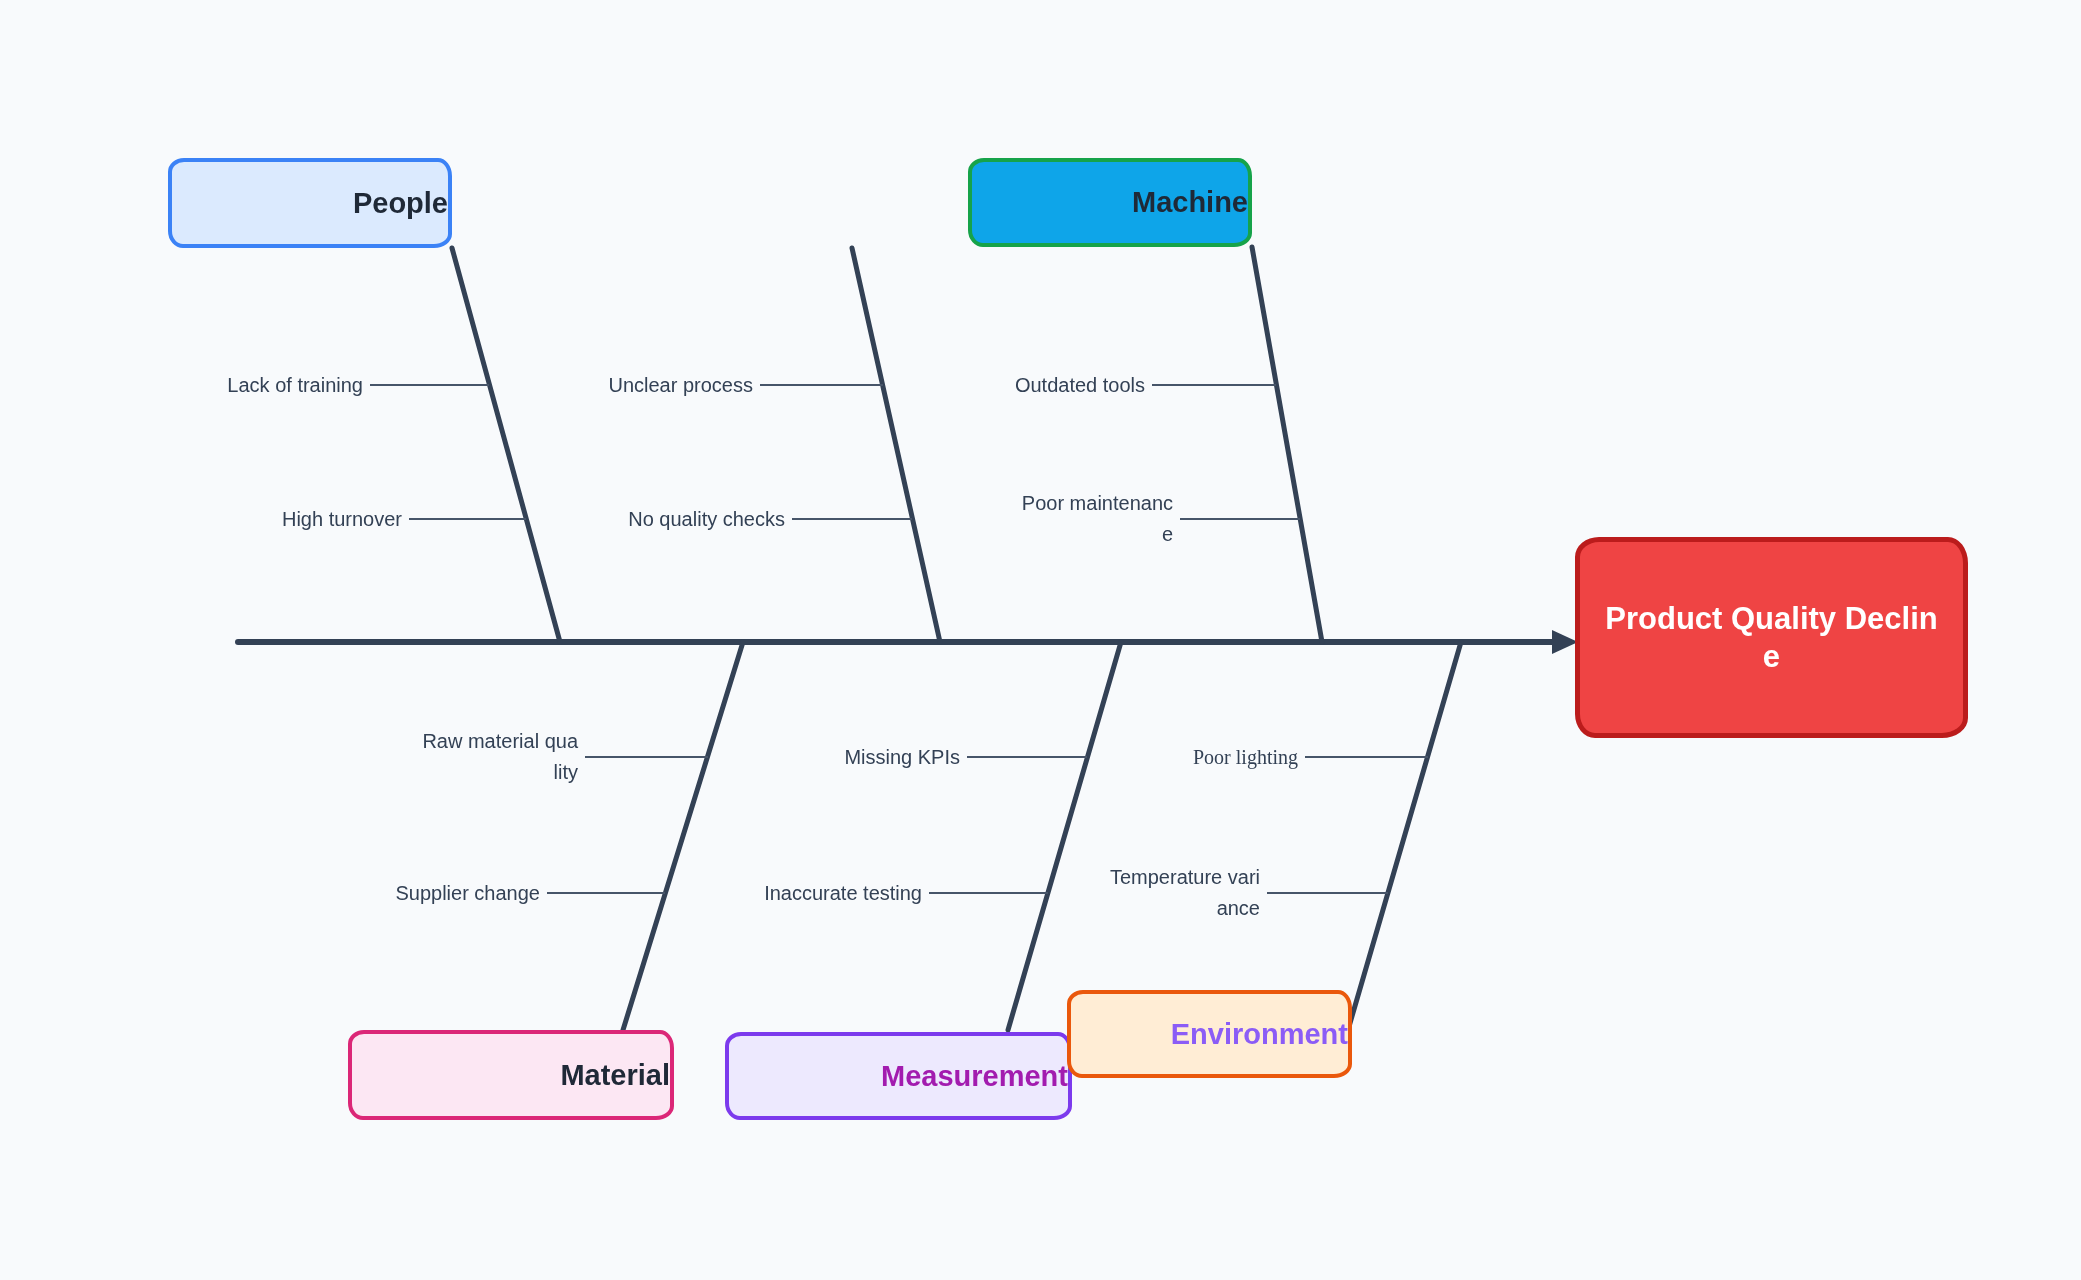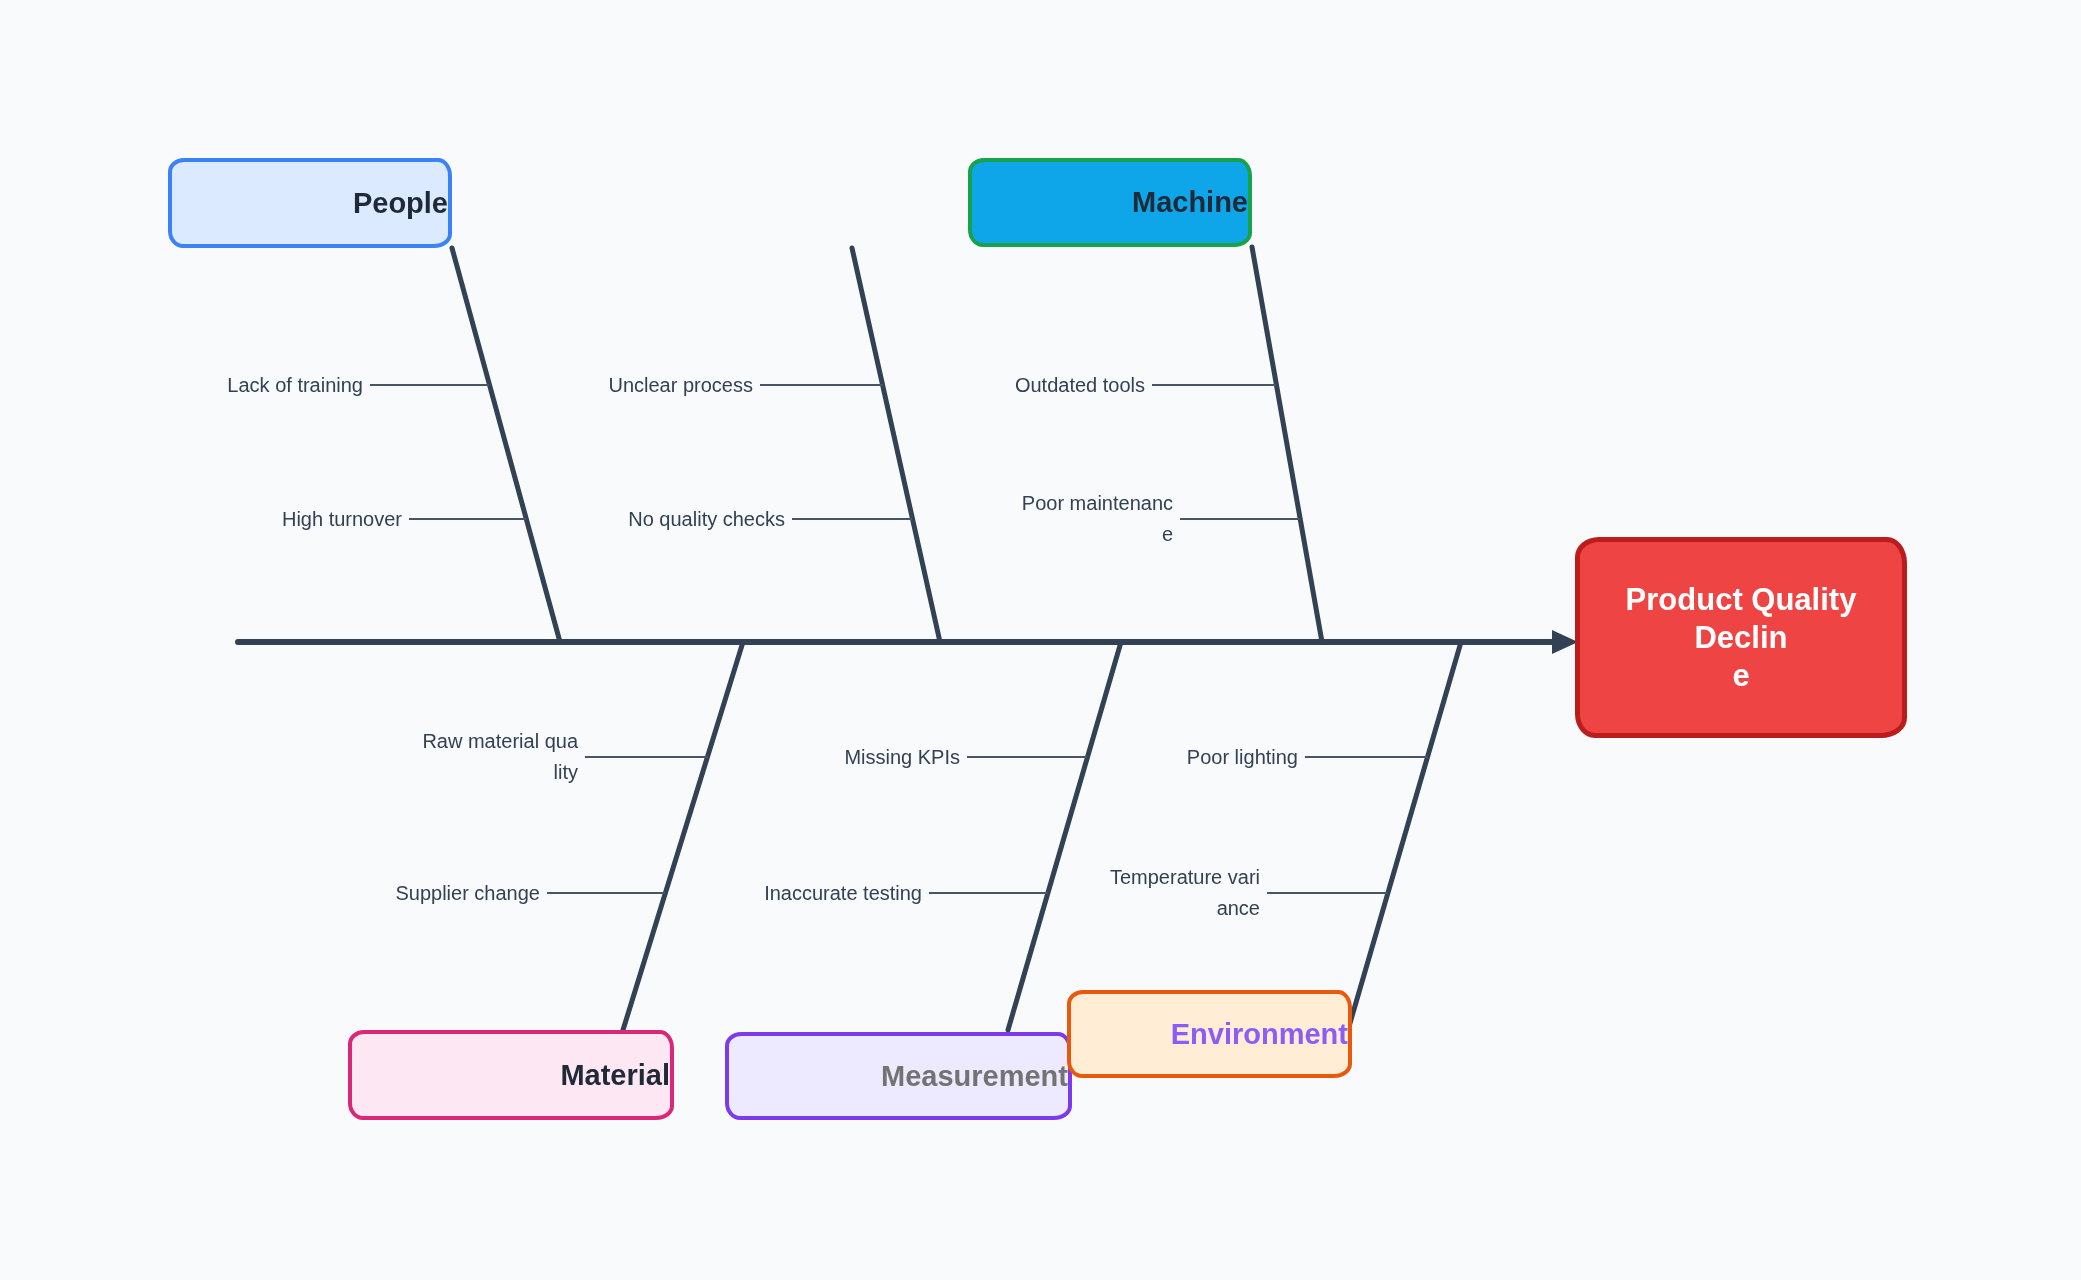--- a/index.html
+++ b/index.html
@@ -100,28 +100,28 @@
   <div class="cat-box" style="left: 168px; top: 158px; width: 284px; height: 90px; background-color: rgb(219, 234, 254); border-color: rgb(59, 130, 246); color: rgb(31, 41, 55);">
     <span>People</span>
   </div>
   <div class="cat-box" style="left: 968px; top: 158px; width: 284px; height: 89px; background-color: #0ea5e9; border-color: rgb(22, 163, 74); color: rgb(31, 41, 55);">
     <span>Machine</span>
   </div>
 
   <div class="cat-box" style="left: 348px; top: 1030px; width: 326px; height: 90px; background-color: rgb(252, 231, 243); border-color: rgb(219, 39, 119); color: rgb(31, 41, 55);">
     <span>Material</span>
   </div>
-  <div class="cat-box" style="left: 725px; top: 1032px; width: 347px; height: 88px; background-color: rgb(237, 233, 254); border-color: rgb(124, 58, 237); color: #737373;">
+  <div class="cat-box" style="left: 725px; top: 1032px; width: 347px; height: 88px; background-color: rgb(237, 233, 254); border-color: rgb(124, 58, 237); color: #a21caf;">
     <span>Measurement</span>
   </div>
   <div class="cat-box" style="left: 1067px; top: 990px; width: 285px; height: 88px; background-color: rgb(255, 237, 213); border-color: rgb(234, 88, 12); color: #8b5cf6;">
     <span>Environment</span>
   </div>
 
-  <div class="effect-box" style="left: 1575px; top: 537px; width: 332px; height: 201px; background-color: rgb(239, 68, 68); border-color: rgb(187, 28, 28); color: rgb(255, 255, 255);">
+  <div class="effect-box" style="left: 1575px; top: 537px; width: 393px; height: 201px; background-color: rgb(239, 68, 68); border-color: rgb(187, 28, 28); color: rgb(255, 255, 255);">
     <span>Product Quality Declin
 e</span>
   </div>
 
   <div class="cause" style="right: 1718px; top: 385px; color: rgb(51, 65, 85);">Lack of training</div>
   <div class="cause" style="right: 1679px; top: 519px; color: rgb(51, 65, 85);">High turnover</div>
 
   <div class="cause" style="right: 1328px; top: 385px; color: rgb(51, 65, 85);">Unclear process</div>
   <div class="cause" style="right: 1296px; top: 519px; color: rgb(51, 65, 85);">No quality checks</div>
 
@@ -129,17 +129,17 @@
   <div class="cause" style="right: 908px; top: 519px; color: rgb(51, 65, 85);">Poor maintenanc
 e</div>
 
   <div class="cause" style="right: 1503px; top: 757px; color: rgb(51, 65, 85);">Raw material qua
 lity</div>
   <div class="cause" style="right: 1541px; top: 893px; color: rgb(51, 65, 85);">Supplier change</div>
 
   <div class="cause" style="right: 1121px; top: 757px; color: rgb(51, 65, 85);">Missing KPIs</div>
   <div class="cause" style="right: 1159px; top: 893px; color: rgb(51, 65, 85);">Inaccurate testing</div>
 
-  <div class="cause" style="right: 783px; top: 757px; color: rgb(51, 65, 85);">Poor lighting</div>
+  <div class="cause" style="right: 783px; top: 757px; color: rgb(51, 65, 85); font-family: Liberation Serif, serif;">Poor lighting</div>
   <div class="cause" style="right: 821px; top: 893px; color: rgb(51, 65, 85);">Temperature vari
 ance</div>
 
 </div>
 
 </body></html>

